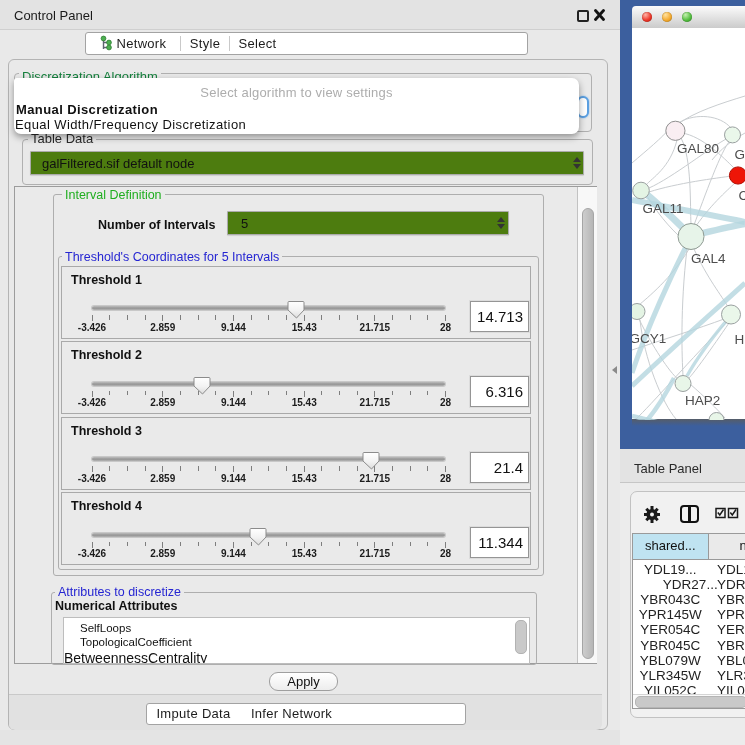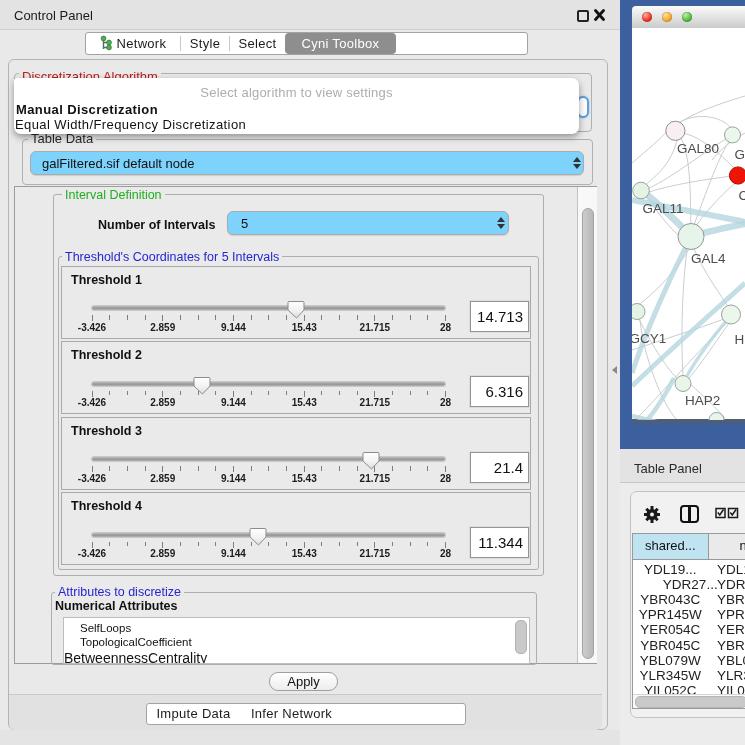--- a/index.html
+++ b/index.html
@@ -1,20 +1,20 @@
 <!DOCTYPE html>
 <html><head><meta charset="utf-8">
 <style>
 html,body{margin:0;padding:0;}
 body{width:745px;height:745px;position:relative;overflow:hidden;
  font-family:"Liberation Sans",sans-serif;background:#e9e9e9;}
 .a{position:absolute;}
 .gb{position:absolute;border:1px solid #aeaeae;border-radius:4px;}
 .gl{position:absolute;background:#e9e9e9;padding:0 3px;white-space:nowrap;}
-.combo{position:absolute;background:#7dd3fc;border:1px solid #ababab;border-radius:6px;
+.combo{position:absolute;background:#4d7c0f;border:1px solid #ababab;border-radius:1px;
  box-shadow:0 1px 1px rgba(0,0,0,0.12);}
 .tabbar{position:absolute;background:#fff;border:1px solid #a3a3a3;border-radius:3px;
  display:flex;align-items:stretch;}
 .tab{display:flex;align-items:center;justify-content:center;font-size:13px;color:#1c1c1c;
  white-space:nowrap;letter-spacing:0.3px;}
 .tabsel{background:#8e8e8e;color:#fff;border-radius:4px;margin:0px;}
 .sep{width:1px;background:#c9c9c9;margin:3px 0;}
 .arr-up{width:0;height:0;border-left:4px solid transparent;border-right:4px solid transparent;
  border-bottom:5px solid #333;position:absolute;}
 .arr-dn{width:0;height:0;border-left:4px solid transparent;border-right:4px solid transparent;
@@ -41,26 +41,25 @@
  <div class="tab" style="width:93.8px;"><svg width="13" height="17" viewBox="0 0 13 17" style="margin-right:4px;">
    <path d="M3.5 4 V14 M3.5 7.5 H8 M3.5 12.5 H8" stroke="#5d6470" stroke-width="1.4" fill="none"></path>
    <circle cx="3.5" cy="3.5" r="2.4" fill="#4caf50" stroke="#2e7d32" stroke-width="0.8"></circle>
    <circle cx="9" cy="7.5" r="2.4" fill="#4caf50" stroke="#2e7d32" stroke-width="0.8"></circle>
    <circle cx="9" cy="12.5" r="2.4" fill="#4caf50" stroke="#2e7d32" stroke-width="0.8"></circle>
   </svg>Network</div>
  <div class="sep"></div>
     <div class="tab" style="width:48.4px;">Style</div>
  <div class="sep"></div>
     <div class="tab" style="width:54.6px;">Select</div>
- <div class="tab tabsel" style="width:111.2px;">Cyni Toolbox</div>
 </div>
 
 <div class="a" style="left:8px;top:59px;width:598px;height:669px;border:1px solid #b4b4b4;border-radius:6px;background:#e9e9e9;"></div>
 <div class="gb" style="left:13.5px;top:73px;width:576px;height:57px;border-color:#b0b0b0;"></div>
-<div class="gl" style="left:19px;top:68.5px;font-size:13px;color:#b91c1c;">Discretization Algorithm</div>
+<div class="gl" style="left:19px;top:68.5px;font-size:13px;color:#15803d;">Discretization Algorithm</div>
 <div class="a" style="left:576.5px;top:96px;width:8px;height:18px;background:#fff;border:2.5px solid #5b9fe0;border-radius:6px;box-shadow:0 0 2px #7ab4ec;"></div>
 
 <div class="gb" style="left:22px;top:139px;width:569px;height:44px;border-color:#b0b0b0;"></div>
 <div class="gl" style="left:28px;top:131px;font-size:13px;color:#2a2a2a;">Table Data</div>
 <div class="combo" style="left:30px;top:151px;width:554px;height:24px;font-size:13px;color:#111;line-height:24px;padding-left:11px;box-sizing:border-box;">galFiltered.sif default node</div>
 <div class="arr-up" style="left:573px;top:157px;"></div>
 <div class="arr-dn" style="left:573px;top:164px;"></div>
 
 <div class="a" style="left:14px;top:186px;width:582.5px;height:478px;border:1px solid #9c9c9c;background:#eaeaea;box-sizing:border-box;"></div>
 <div class="a" style="left:577px;top:187px;width:19px;height:476px;background:#f8f8f8;border-left:1px solid #c2c2c2;"></div>

